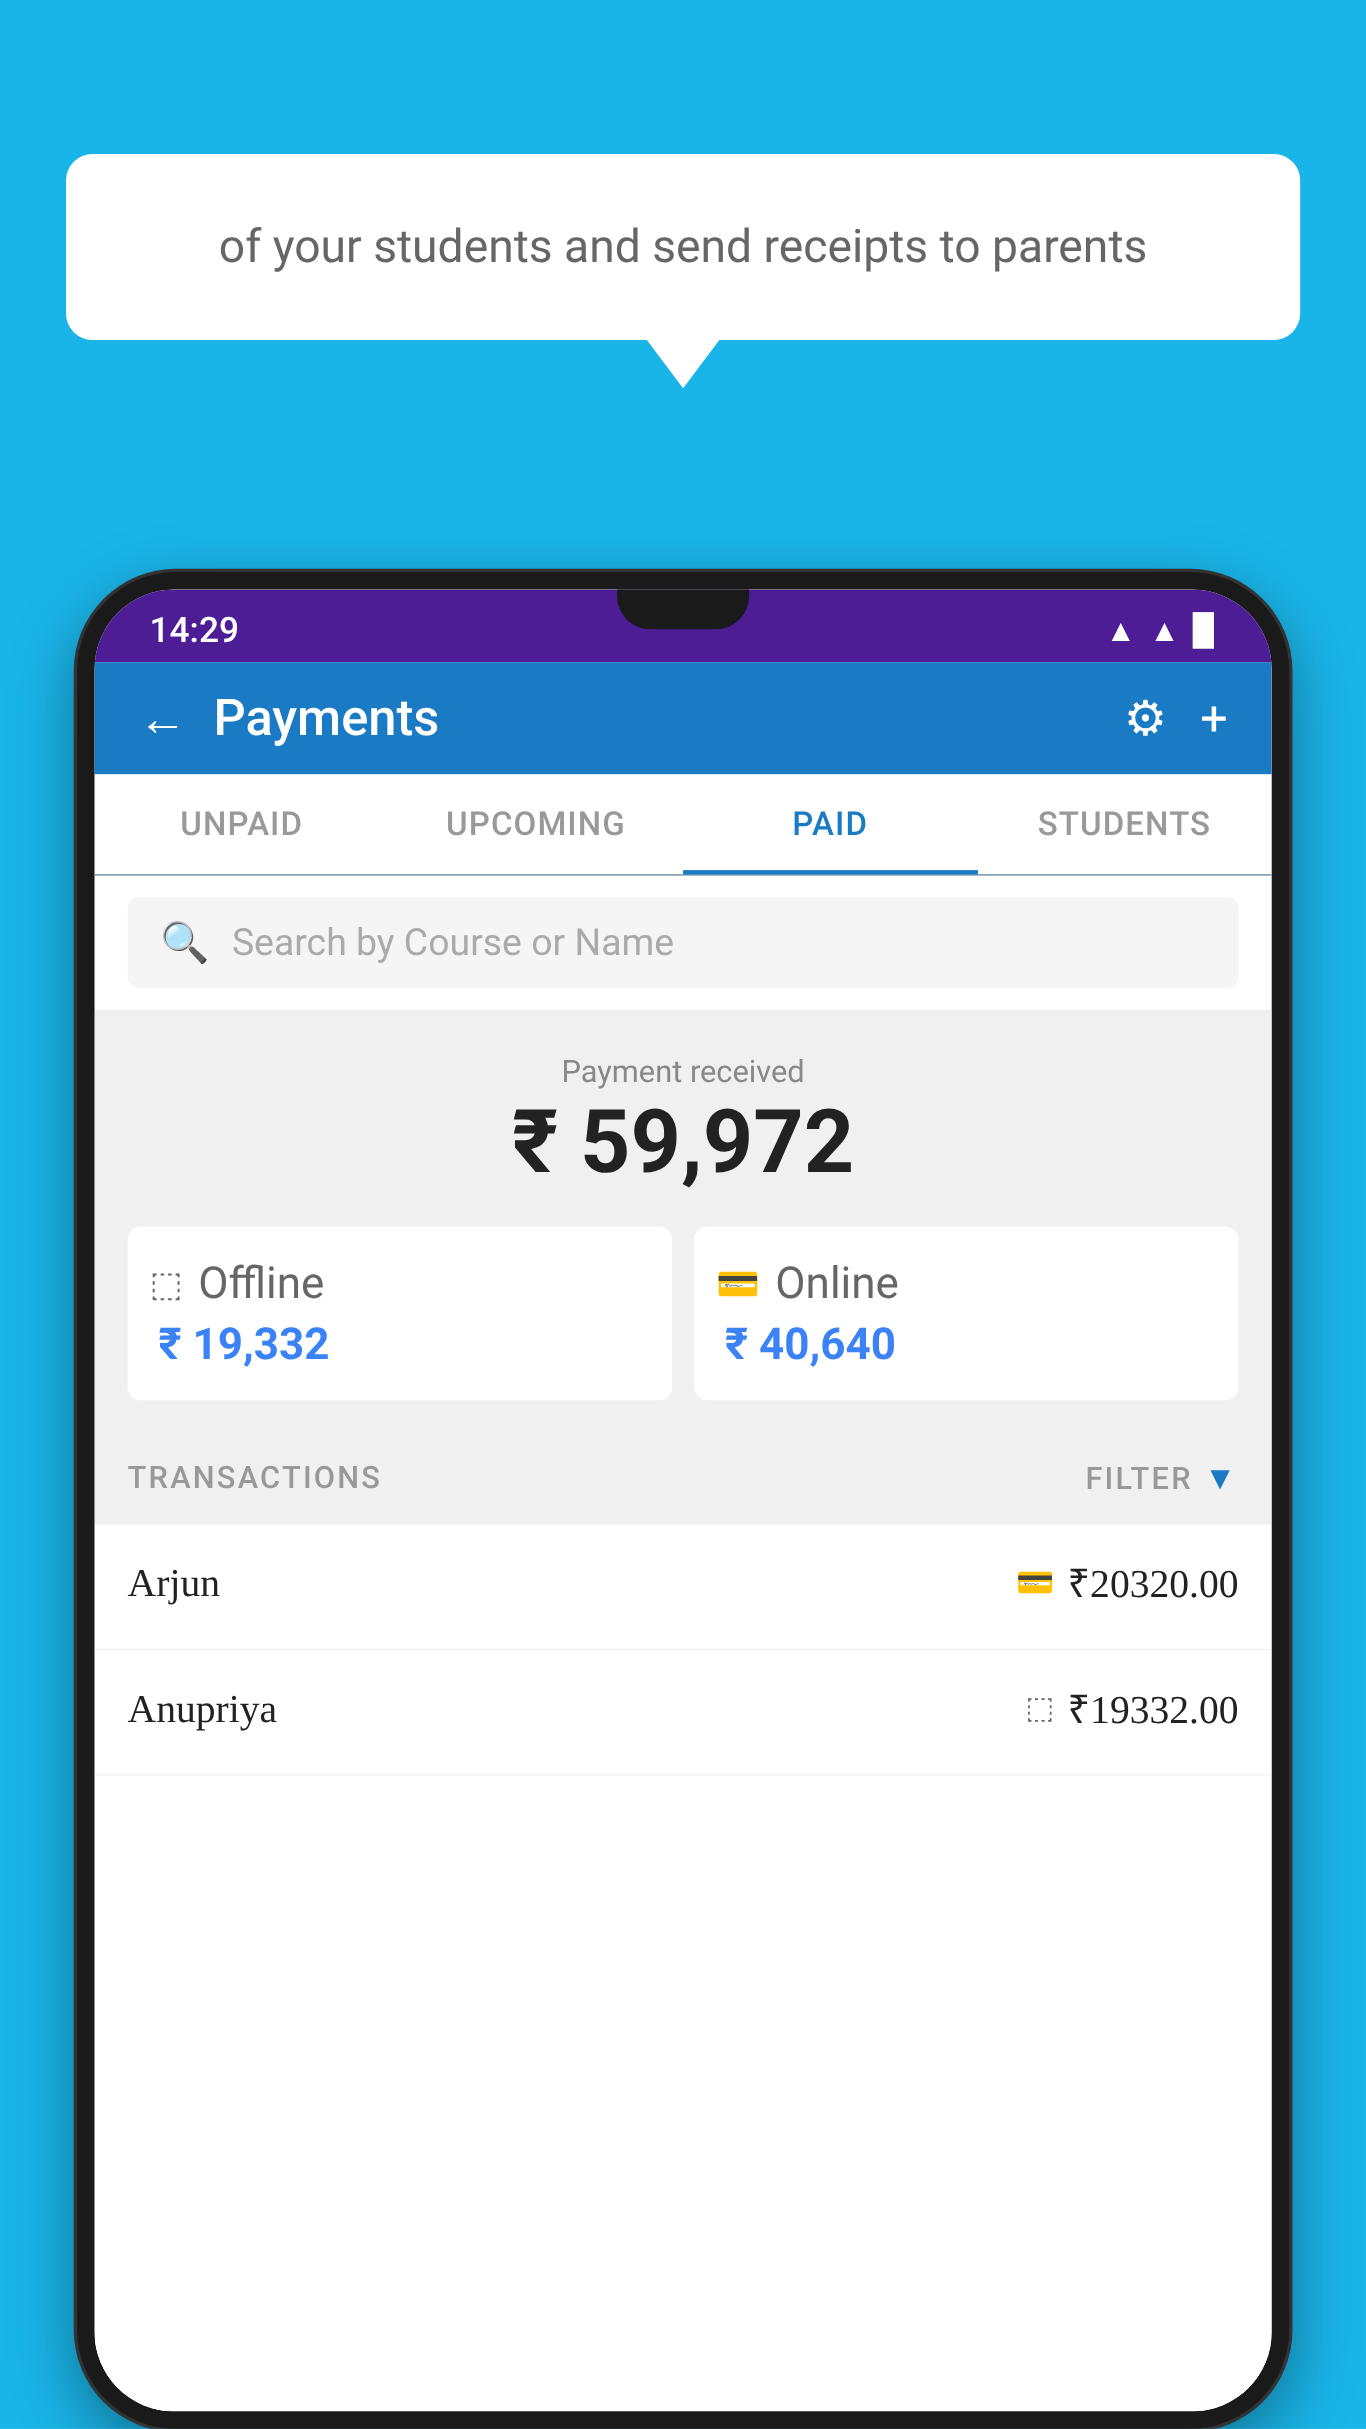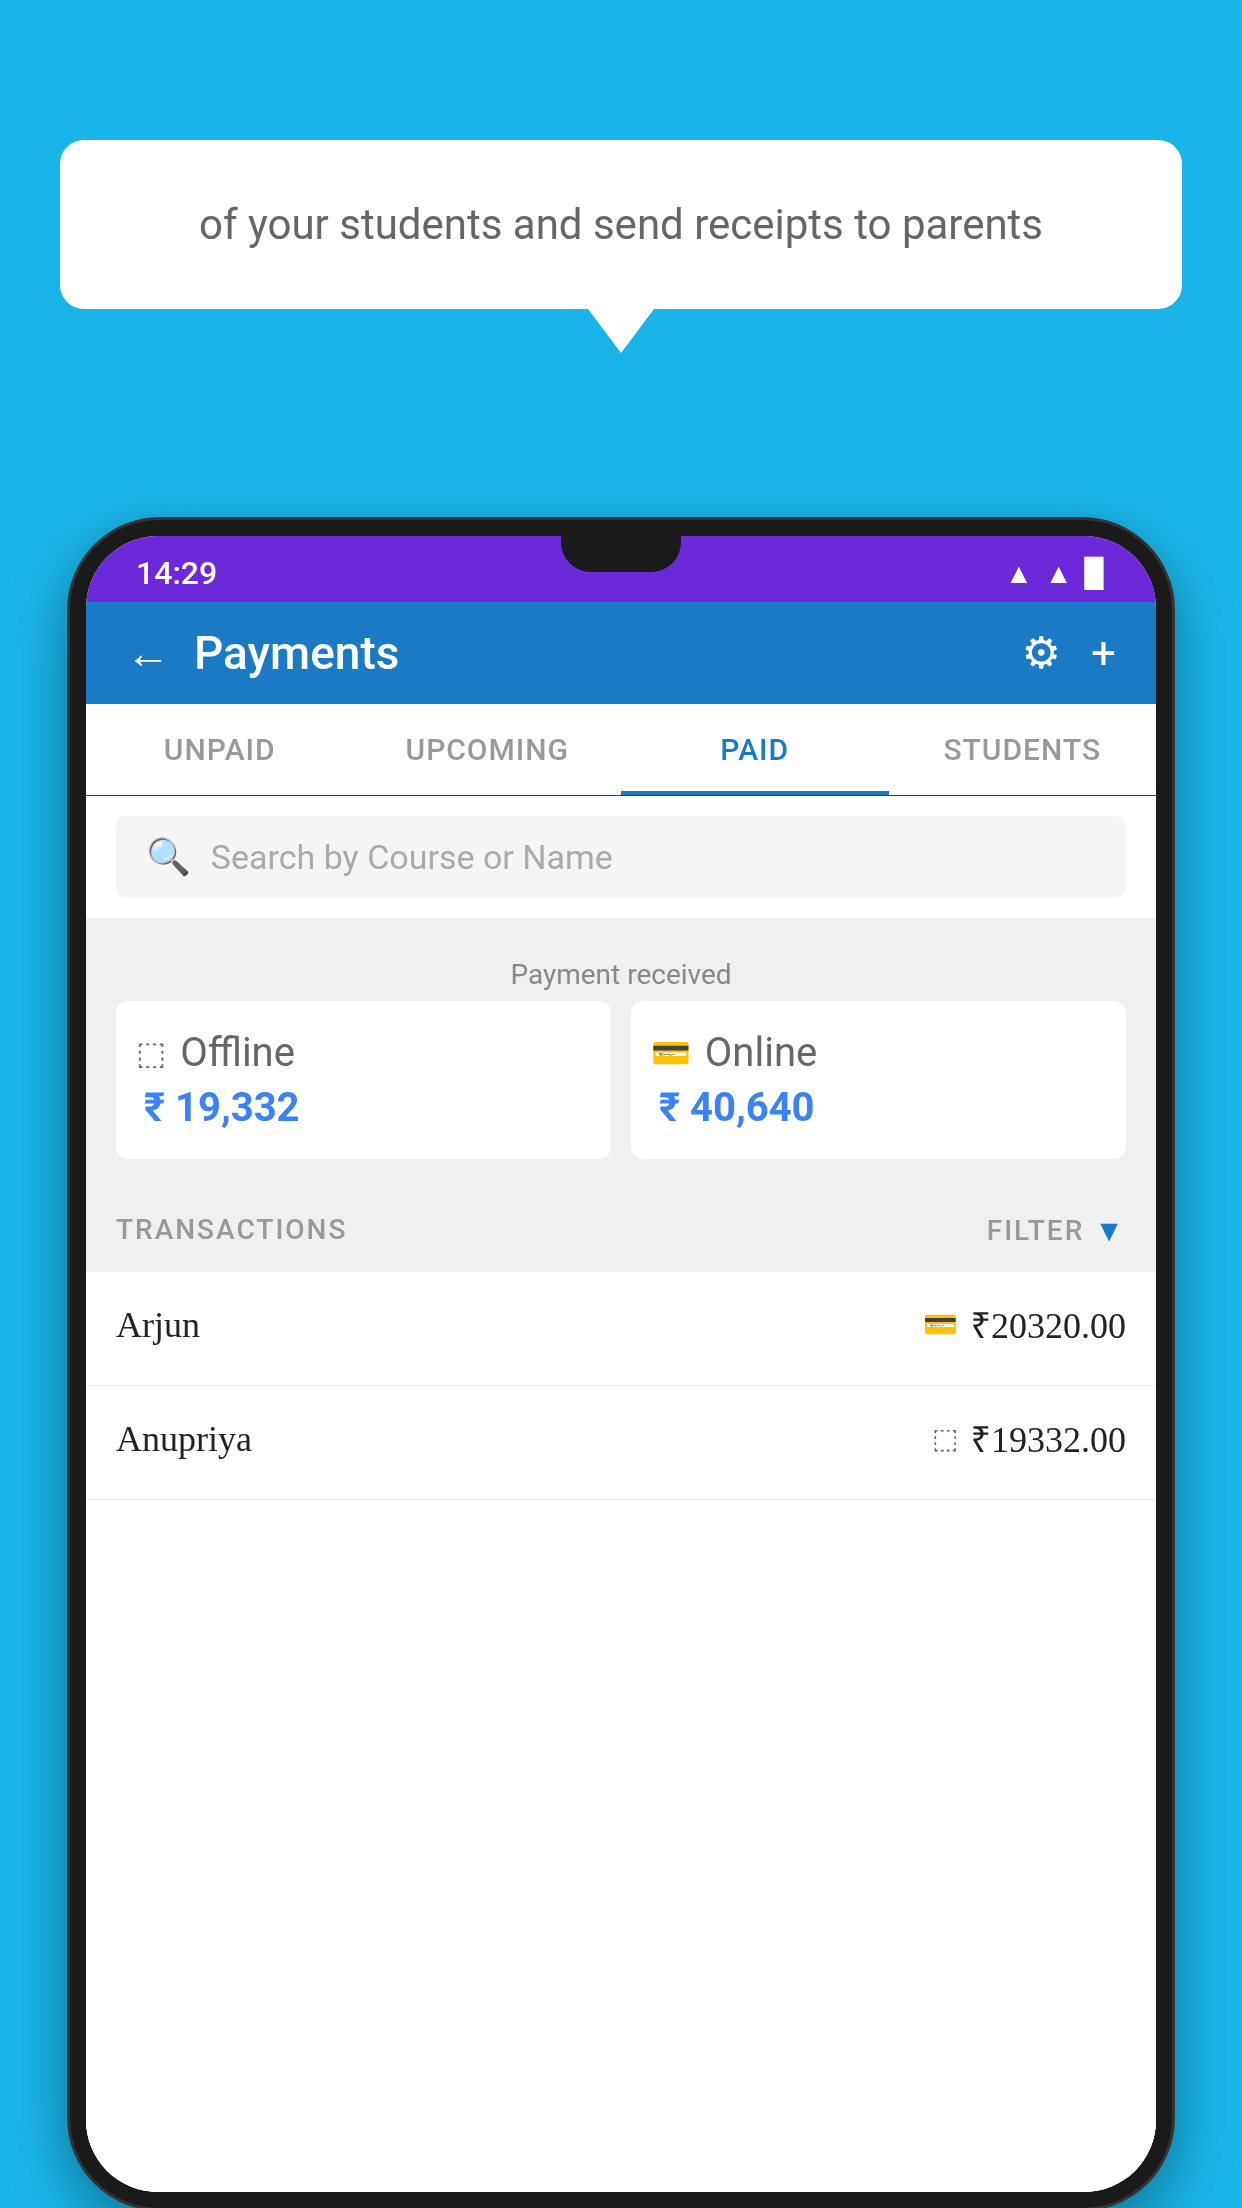--- a/index.html
+++ b/index.html
@@ -80,21 +80,21 @@
       border-radius: 72px;
       overflow: hidden;
       width: 100%;
       height: 100%;
       display: flex;
       flex-direction: column;
     }
 
     
     .status-bar {
-      background: #6d28d9;
+      background: #4c1d95;
       padding: 18px 50px 10px;
       display: flex;
       justify-content: space-between;
       align-items: center;
       flex-shrink: 0;
     }
 
     .status-time {
       color: white;
       font-size: 32px;
@@ -435,20 +435,21 @@
         <div class="search-box">
           <span class="search-icon-sym">🔍</span>
           <span class="search-placeholder">Search by Course or Name</span>
         </div>
       </div>
 
       <div class="content-area">
 
         <div class="payment-summary">
           <div class="payment-label">Payment received</div>
+          <div class="payment-amount">₹ 59,972</div>
           <div class="payment-cards">
             <div class="payment-card">
               <div class="card-header">
                 <span class="card-icon">⬚</span>
                 <span class="card-type">Offline</span>
               </div>
               <div class="card-amount">₹ 19,332</div>
             </div>
             <div class="payment-card">
               <div class="card-header">

